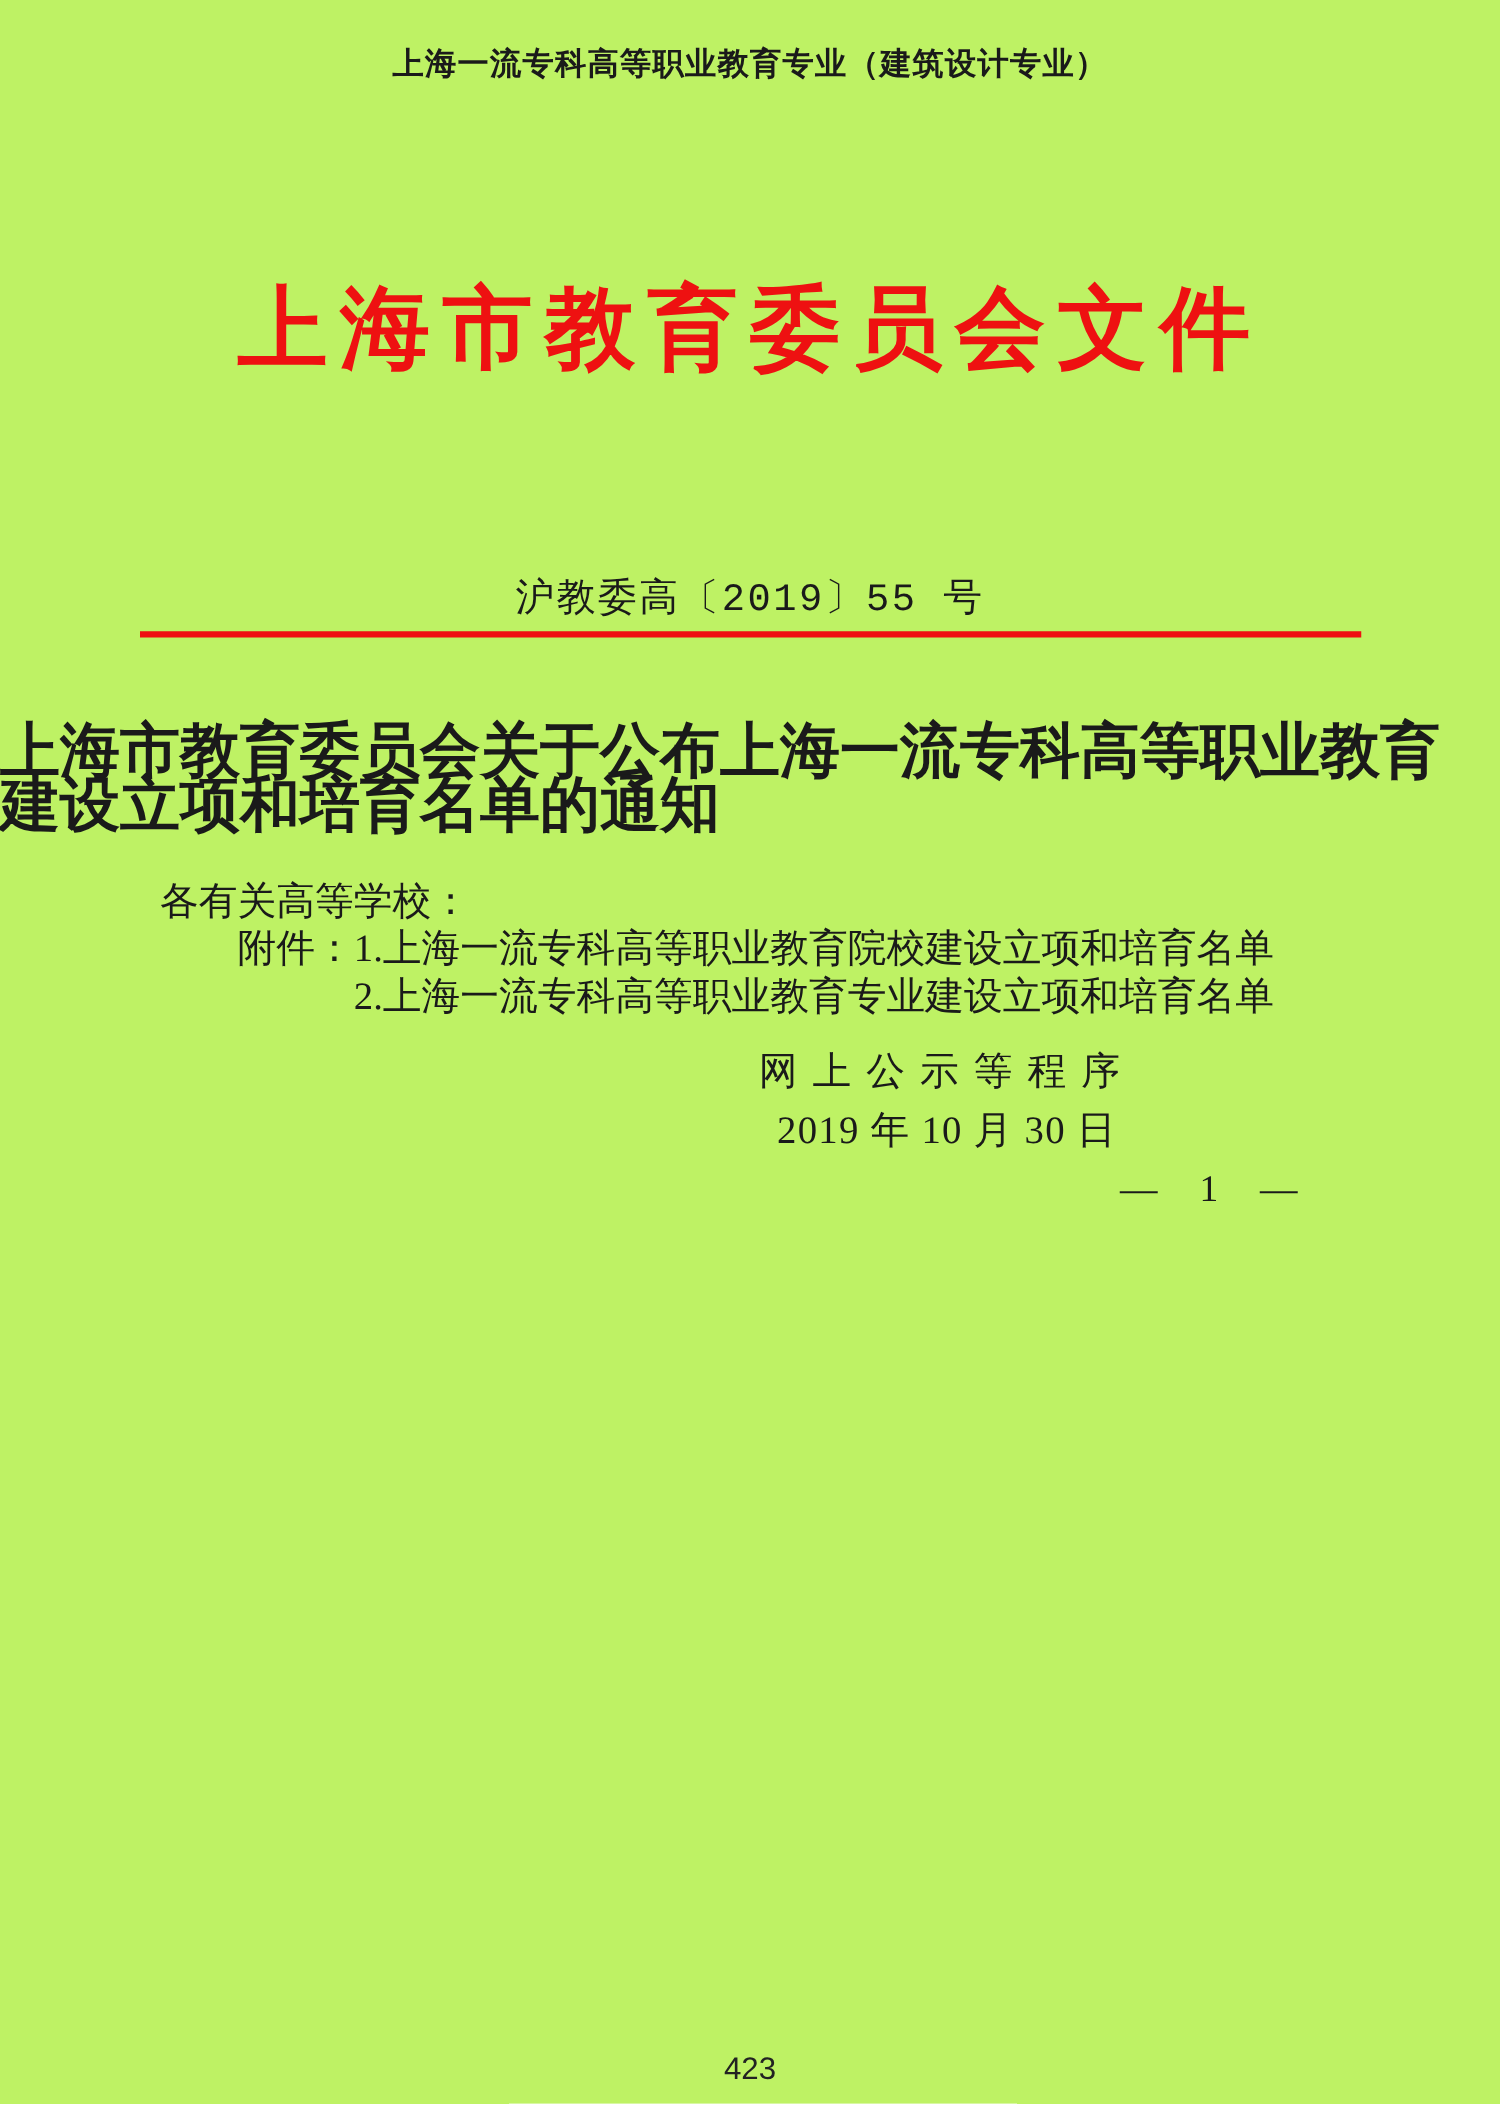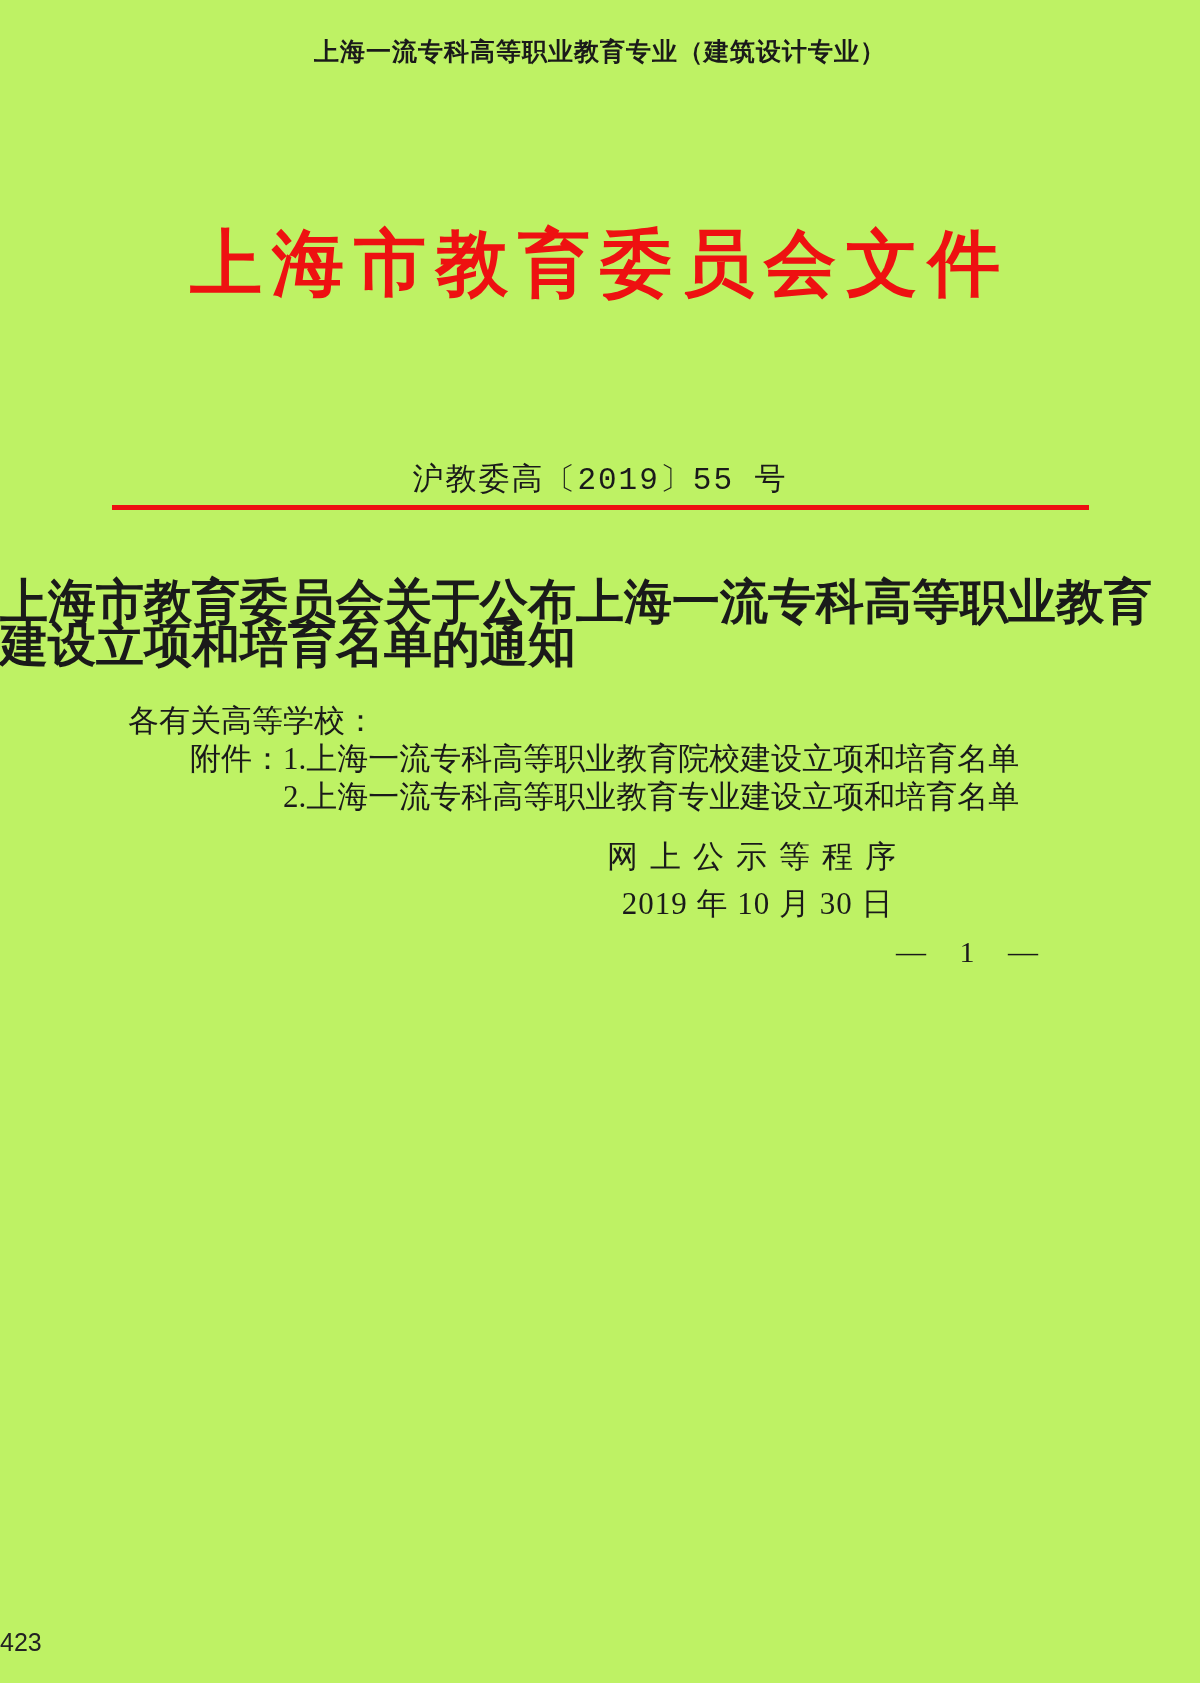--- a/index.html
+++ b/index.html
@@ -85,24 +85,24 @@
   .page-marker {
     margin: 14px 162px 0 auto;
     width: fit-content;
     font-size: 30px;
     line-height: 1;
     word-spacing: 26px;
     white-space: nowrap;
   }
   .folio {
     position: absolute;
-    bottom: 28px;
+    bottom: 15px;
     left: 0;
     width: 100%;
-    text-align: left;
+    text-align: center;
     font-family: "Liberation Sans", "DejaVu Sans", sans-serif;
     font-size: 25px;
     line-height: 1;
     color: #222222;
   }
 </style>
 </head>
 <body>
 
 <div class="page">

